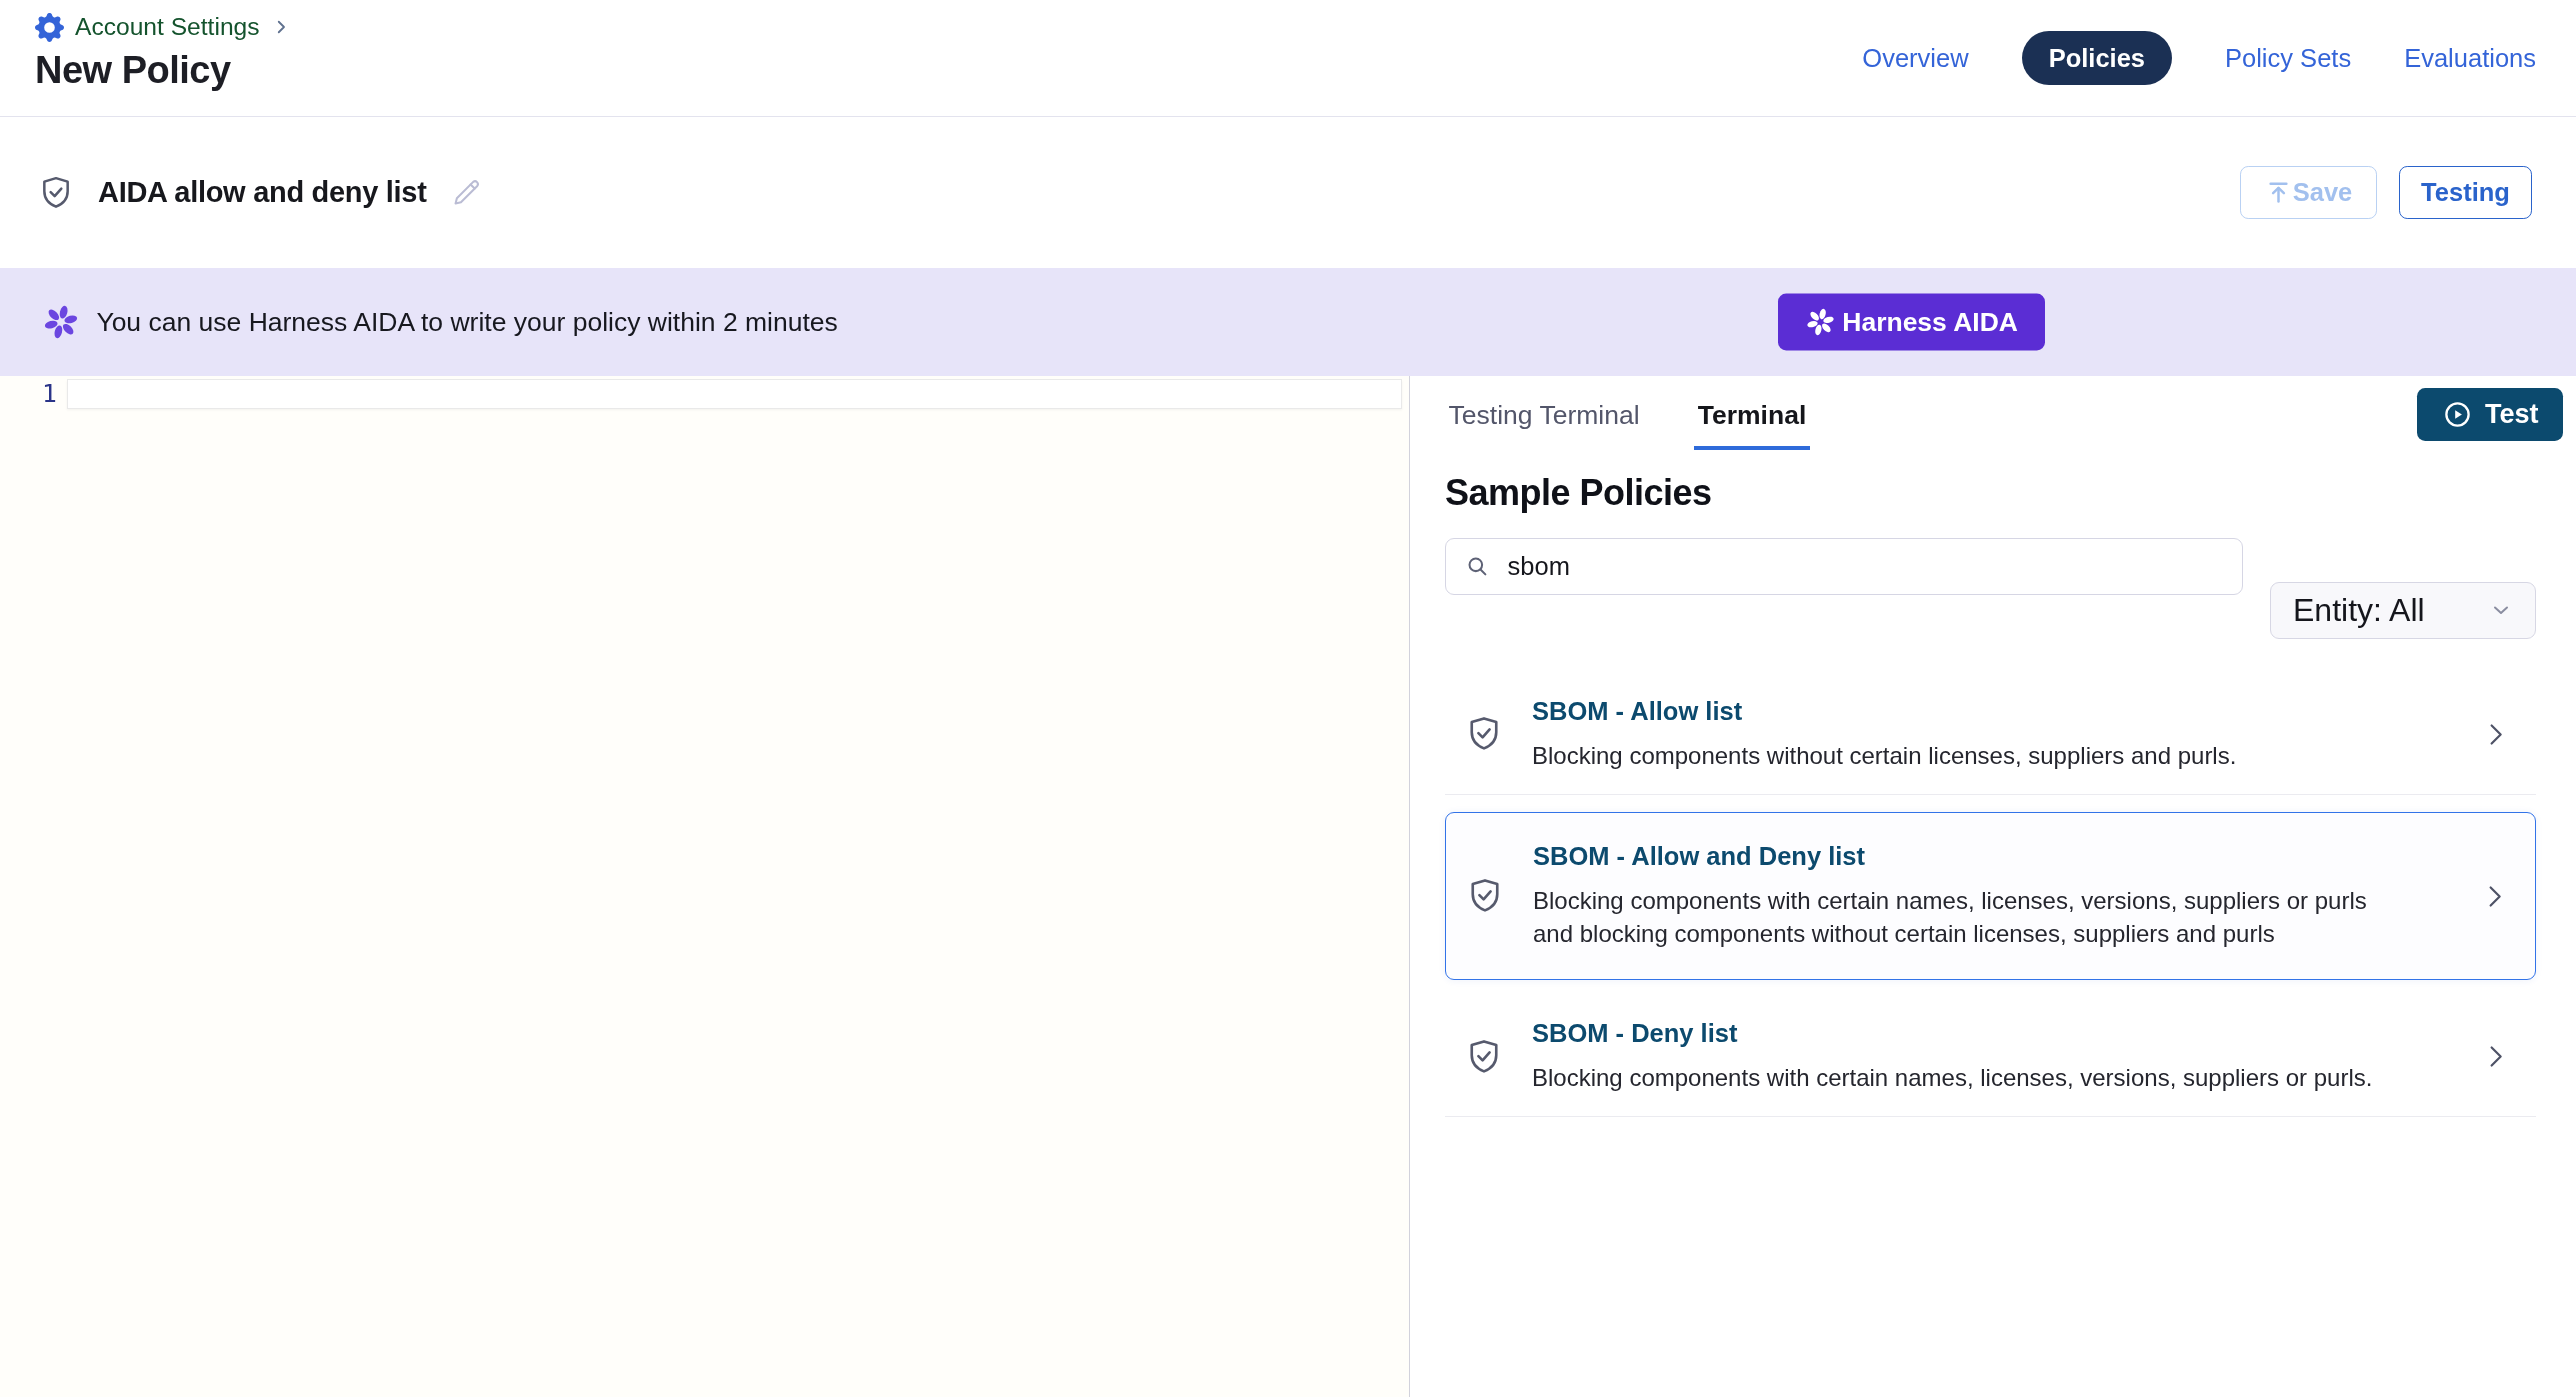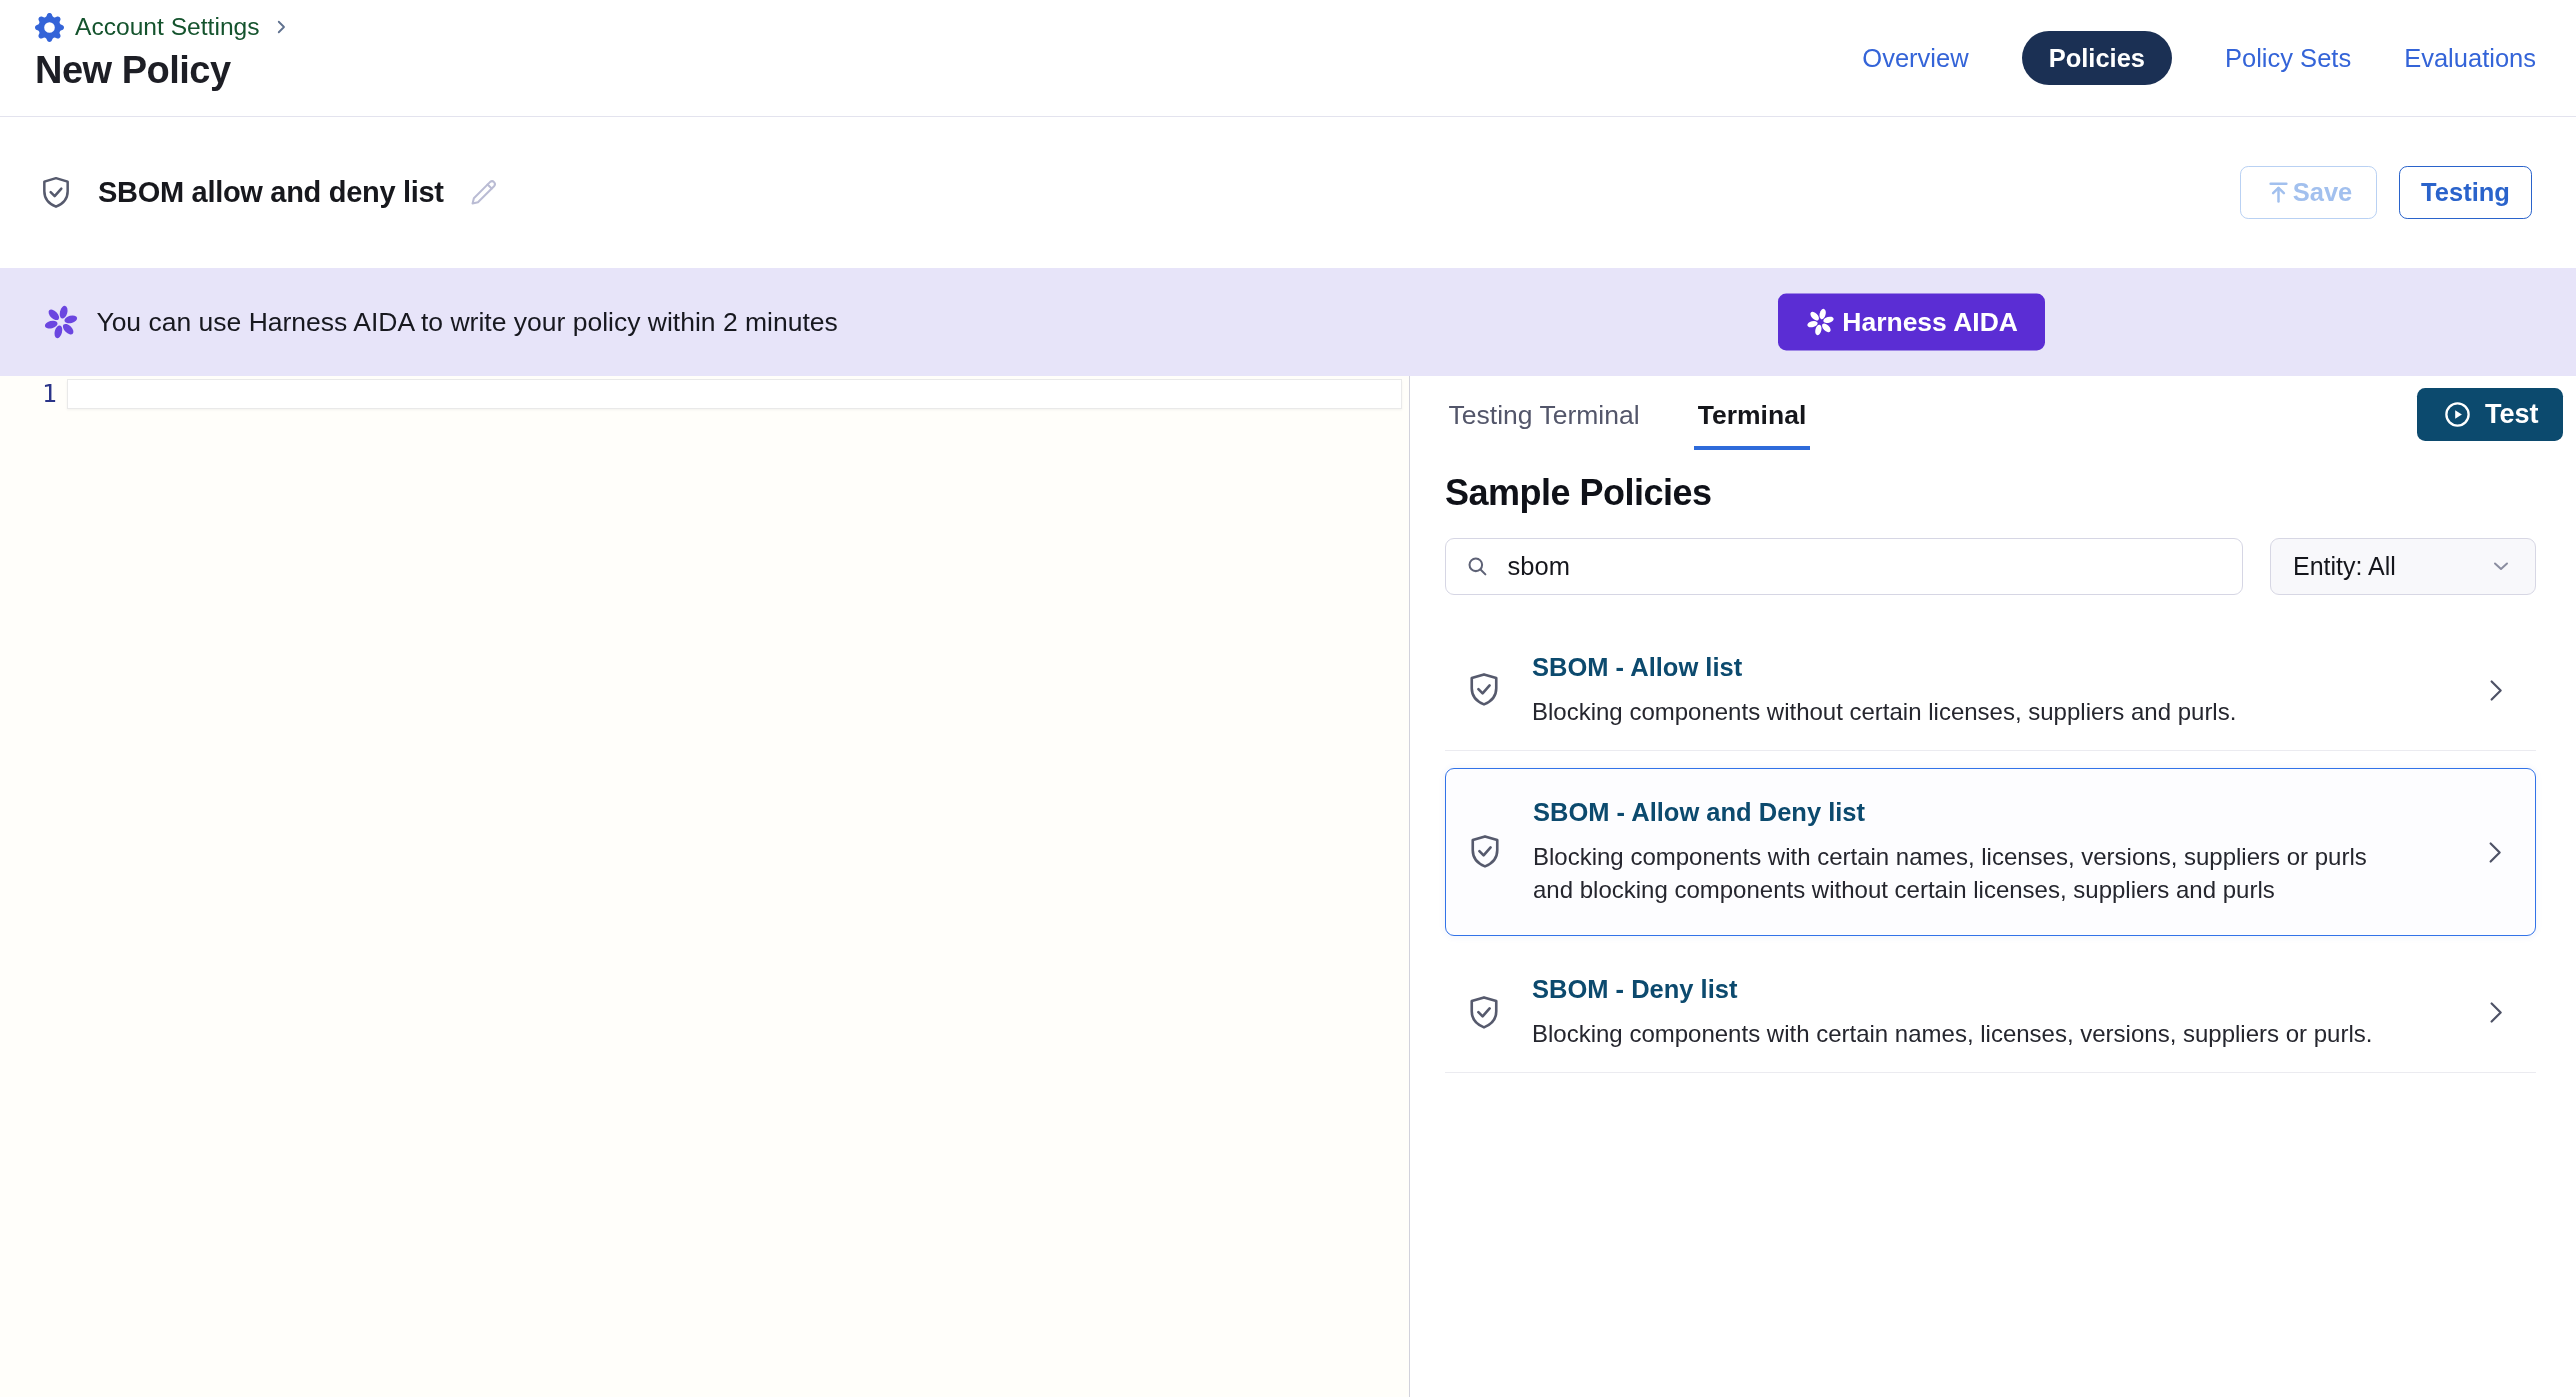--- a/index.html
+++ b/index.html
@@ -116,21 +116,21 @@
   }
   .search-box input {
     flex: 1; border: none; outline: none; background: transparent;
     font-family: "Liberation Sans", sans-serif;
     font-size: 25.5px; color: #15161c;
   }
   .entity-dd {
     width: 266px; height: 57px;
     background: #f8f8fb; border: 0.9px solid #d7d7e4; border-radius: 9px;
     display: flex; align-items: center; justify-content: space-between;
-    padding: 0 22px; font-size: 25px; color: #15161c; cursor: pointer;
+    padding: 0 22px; font-size: 32px; color: #15161c; cursor: pointer; margin-top: 44px;
   }
 
   
   .cards { margin-top: 36px; }
   .card {
     display: flex; align-items: center; gap: 27px;
     padding: 22px 18px; cursor: pointer; position: relative;
   }
   .card.divided { border-bottom: 0.9px solid #ebebf0; }
   .card-body { flex: 1; }
@@ -178,21 +178,21 @@
 </div>
 
 <div class="policy-row">
   <div class="policy-row-left">
     <span class="icon-muted">
       <svg width="40" height="40" viewBox="0 0 24 24" fill="none" stroke="#565a6d" stroke-width="1.5" stroke-linecap="round" stroke-linejoin="round">
         <path d="M12 3.1 19 5.2 V11 c0 4.6-2.9 7.6-7 9.2 C7.9 18.6 5 15.6 5 11 V5.2 Z"></path>
         <path d="M8.8 11.5 11.2 13.9 15.2 9.4"></path>
       </svg>
     </span>
-    <span class="policy-name">SBOM allow and deny list</span>
+    <span class="policy-name">AIDA allow and deny list</span>
     <span>
       <svg width="35" height="35" viewBox="0 0 24 24" fill="none" stroke="#babcd4" stroke-width="1.4" stroke-linecap="round" stroke-linejoin="round">
         <path d="M4.5 19.5l.9-3.6L16.6 4.7a2 2 0 0 1 2.8 2.8L8.2 18.7l-3.7.8z"></path>
         <path d="M14.8 6.5l2.8 2.8"></path>
       </svg>
     </span>
   </div>
   <div class="policy-row-right">
     <div class="btn btn-save">
       <span>

